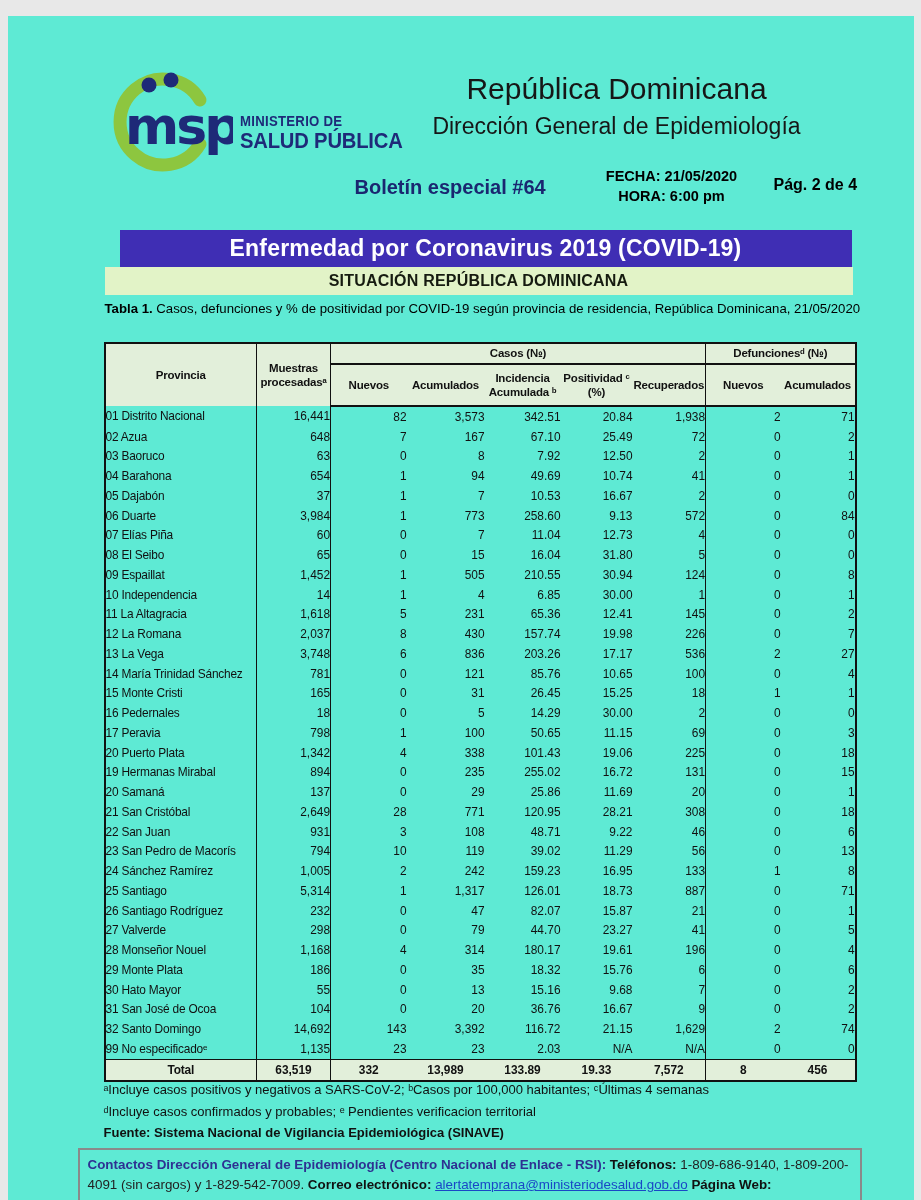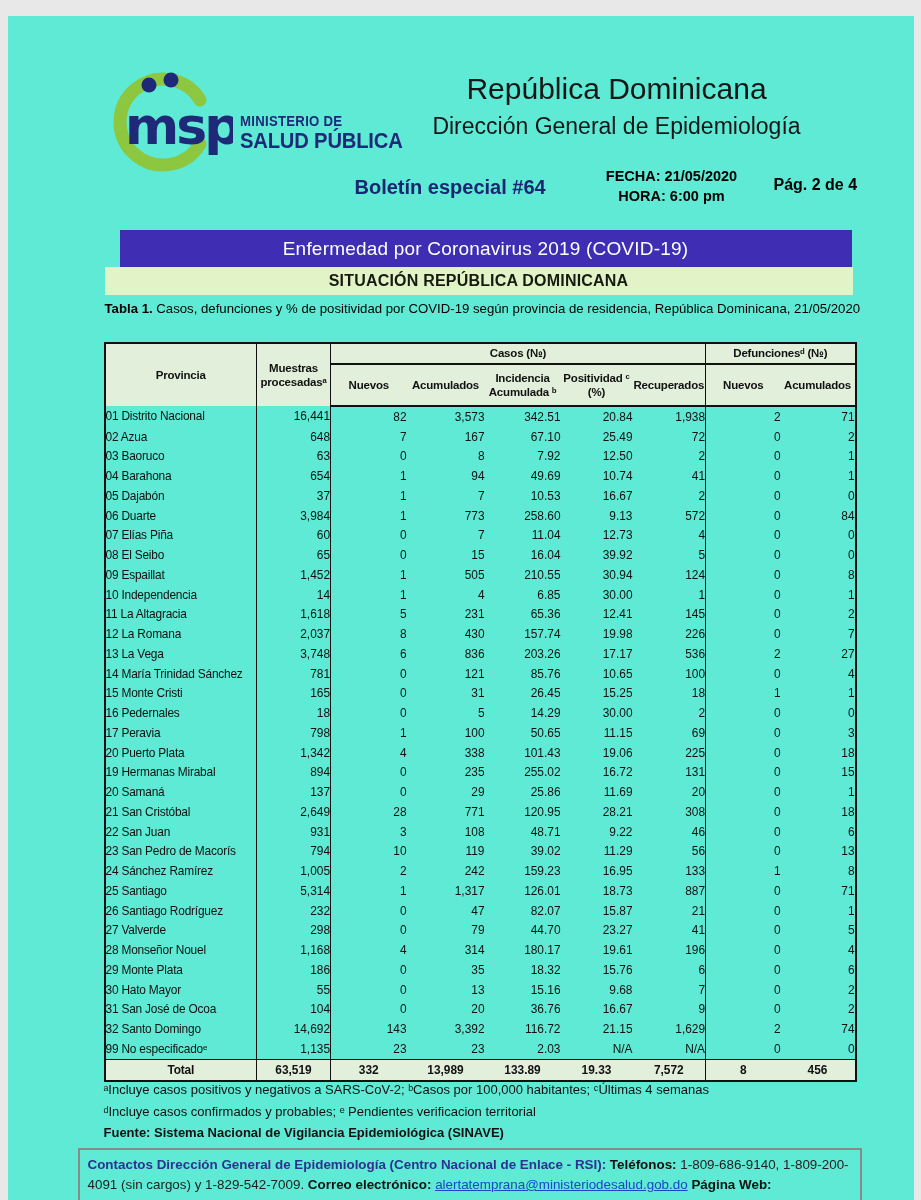--- a/index.html
+++ b/index.html
@@ -15,21 +15,21 @@
   .titles{position:absolute;left:368px;top:56px;width:482px;text-align:center;color:#161616;}
   .titles .t1{font-size:30px;line-height:1.15;}
   .titles .t2{font-size:23px;margin-top:6px;}
 
   .bulletin{position:absolute;left:347px;top:160px;font-size:20px;font-weight:bold;color:#1a2770;}
   .datebox{position:absolute;left:575px;top:150px;width:178px;text-align:center;font-size:14.5px;font-weight:bold;line-height:1.4;color:#000;}
   .pagenum{position:absolute;left:766px;top:160px;font-size:16px;font-weight:bold;color:#000;}
 
   
   .banner{position:absolute;left:112px;top:214px;width:732px;height:37px;background:#3f2eb4;
-          color:#fff;font-size:19px;font-weight:normal;text-align:center;line-height:37px;letter-spacing:.2px;}
+          color:#fff;font-size:23px;font-weight:bold;text-align:center;line-height:37px;letter-spacing:.2px;}
   .band{position:absolute;left:97px;top:251px;width:748px;height:28px;background:#e2f3c7;
         color:#161b10;font-size:16px;font-weight:bold;text-align:center;line-height:28px;letter-spacing:.2px;}
   .caption{position:absolute;left:97px;top:284px;width:758px;font-size:13.2px;line-height:1.3;color:#000;}
   .caption b{font-weight:bold;}
 
   
   table.covid{position:absolute;left:96px;top:326px;width:751px;border-collapse:collapse;table-layout:fixed;
               border:2px solid #111;}
   table.covid th{background:#e2efda;font-weight:bold;font-size:11.5px;letter-spacing:-.2px;
                  text-align:center;vertical-align:middle;line-height:1.25;padding:0 1px;}
@@ -196,21 +196,21 @@
           <td class="num br">4</td>
           <td class="num dn">0</td>
           <td class="num">0</td>
         </tr>
         <tr>
           <td class="prov br">08 El Seibo</td>
           <td class="num br">65</td>
           <td class="num">0</td>
           <td class="num">15</td>
           <td class="num">16.04</td>
-          <td class="num">39.92</td>
+          <td class="num">31.80</td>
           <td class="num br">5</td>
           <td class="num dn">0</td>
           <td class="num">0</td>
         </tr>
         <tr>
           <td class="prov br">09 Espaillat</td>
           <td class="num br">1,452</td>
           <td class="num">1</td>
           <td class="num">505</td>
           <td class="num">210.55</td>

